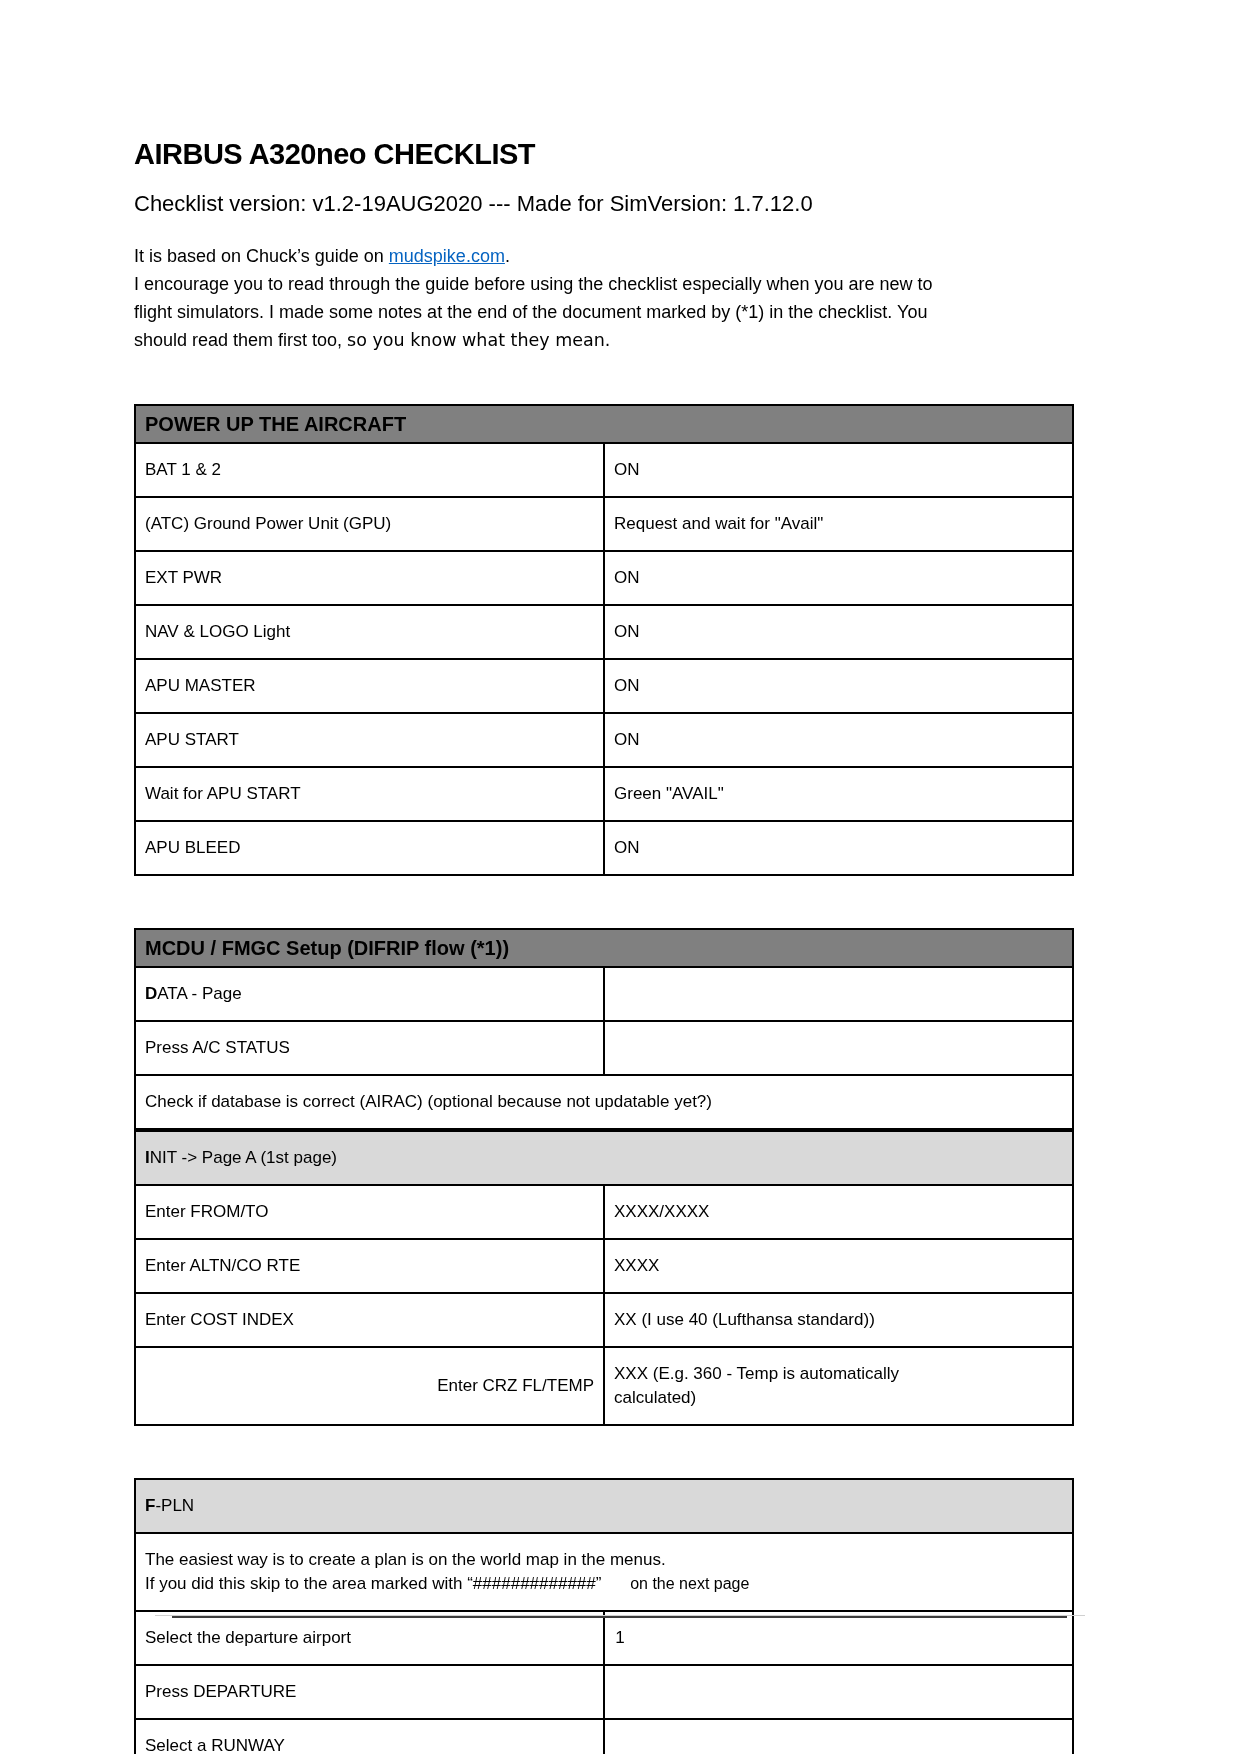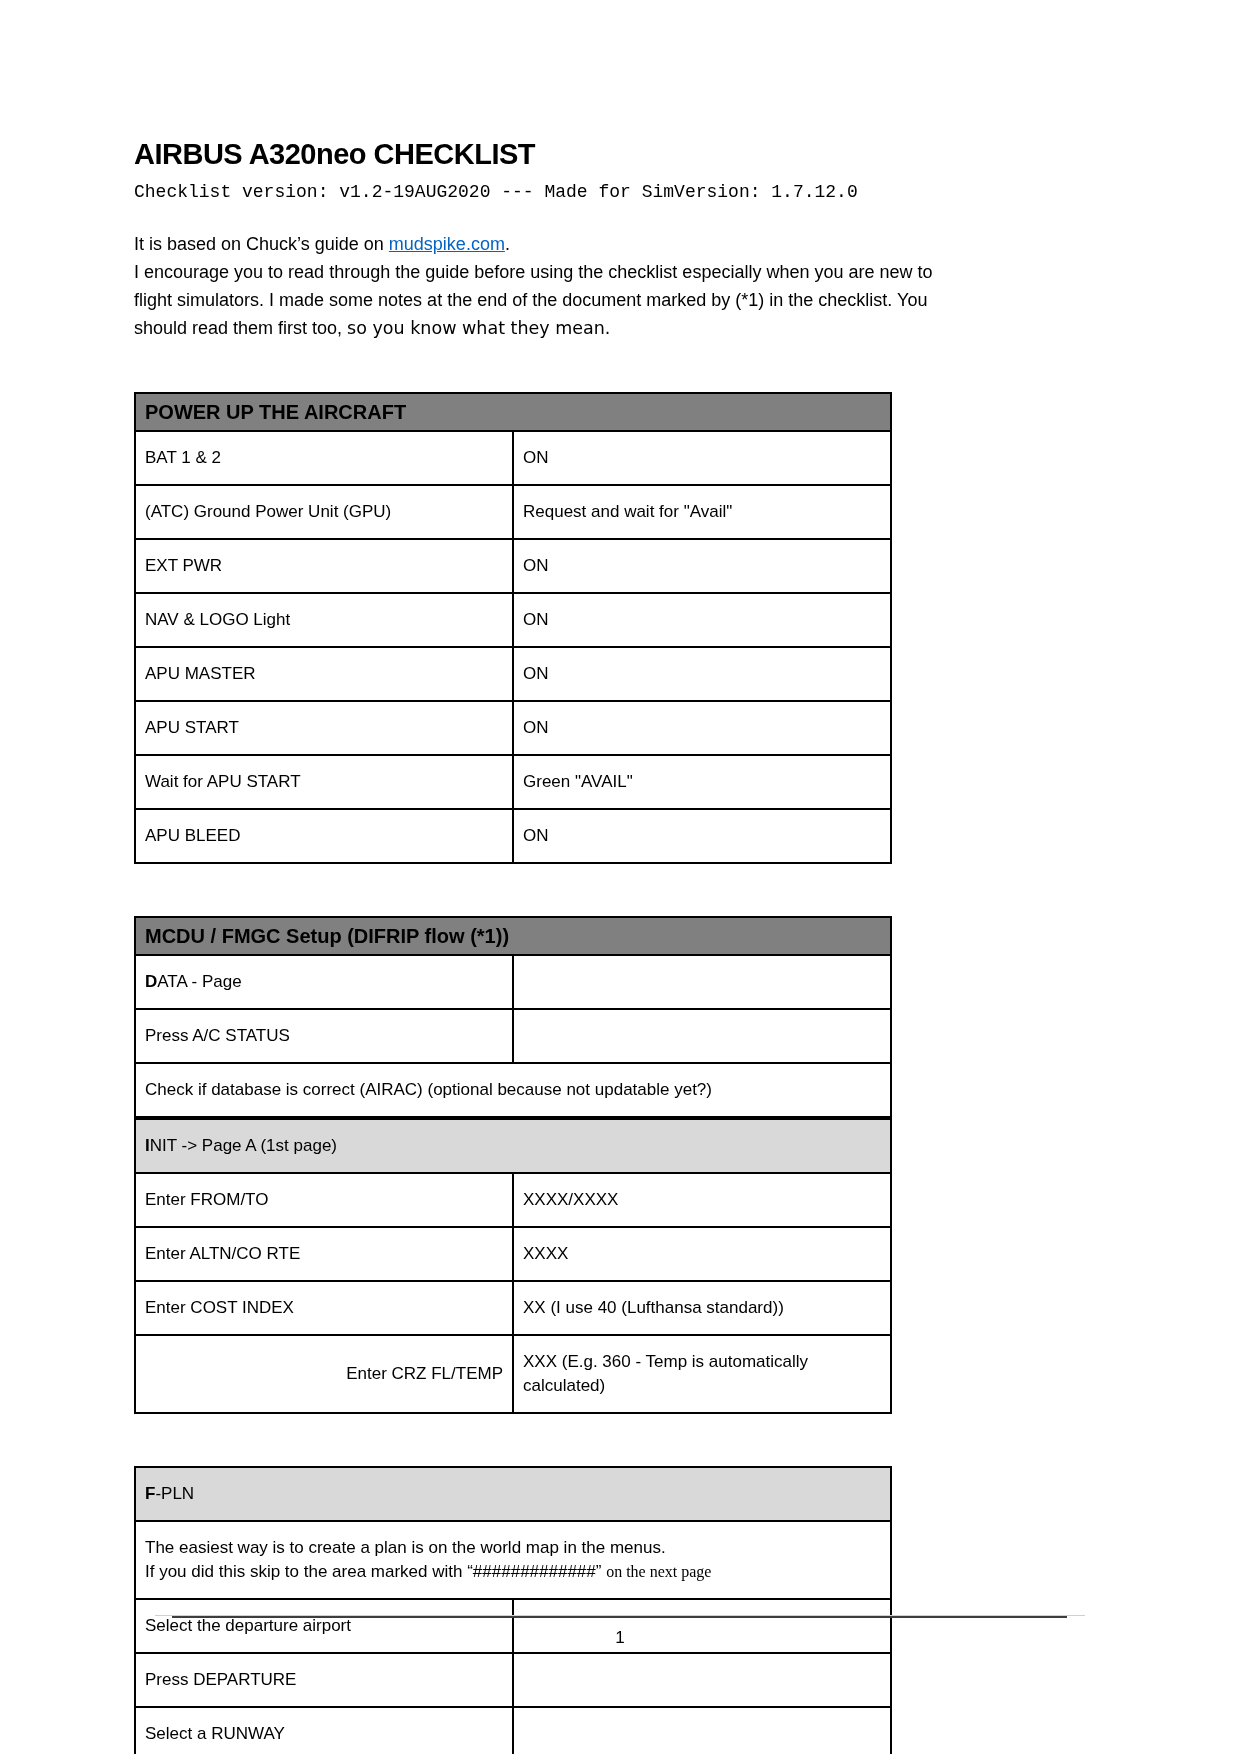--- a/index.html
+++ b/index.html
@@ -12,36 +12,36 @@
     overflow:hidden;
   }
   .content { padding-top:136px; }
 
   .doc-title {
     margin:0 0 0 134px;
     font-size:29px; font-weight:bold; line-height:36px;
     letter-spacing:-0.5px;
   }
   .version-line {
-    margin:8px 0 0 134px;
-    font-size:18px; line-height:24px;font-family:Liberation Mono, monospace;
+    margin:20px 0 0 134px;
+    font-size:22px; line-height:24px;
   }
   .intro {
     margin:26px 0 0 134px;
     width:920px;
     font-size:18px; line-height:28px;
   }
   .intro .iline { white-space:nowrap; }
   a.doclink { color:#0563c1; text-decoration:underline; cursor:pointer; }
   .font-alt { font-family:"DejaVu Sans", sans-serif; font-size:17.5px; }
-  .font-alt-sm { font-family:Liberation Serif, serif; font-size:16px; }
+  .font-alt-sm { font-family:Liberation Sans, sans-serif; font-size:16px;margin-left:24px; }
 
   table.t {
     margin-left:134px;
-    width:758px;
+    width:940px;
     border-collapse:collapse;
     table-layout:fixed;
     font-size:17px;
   }
   table.t td {
     border:2px solid #000;
     padding:14px 9px;
     line-height:24px;
     vertical-align:middle;
     overflow:hidden;

